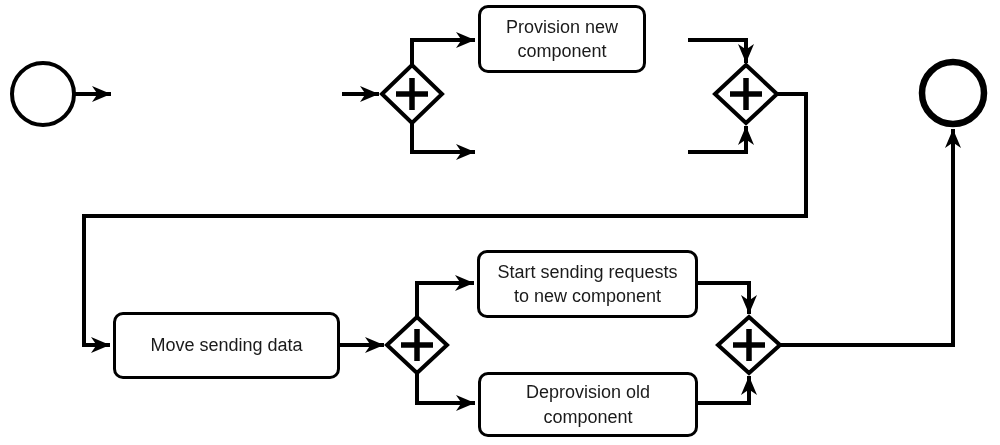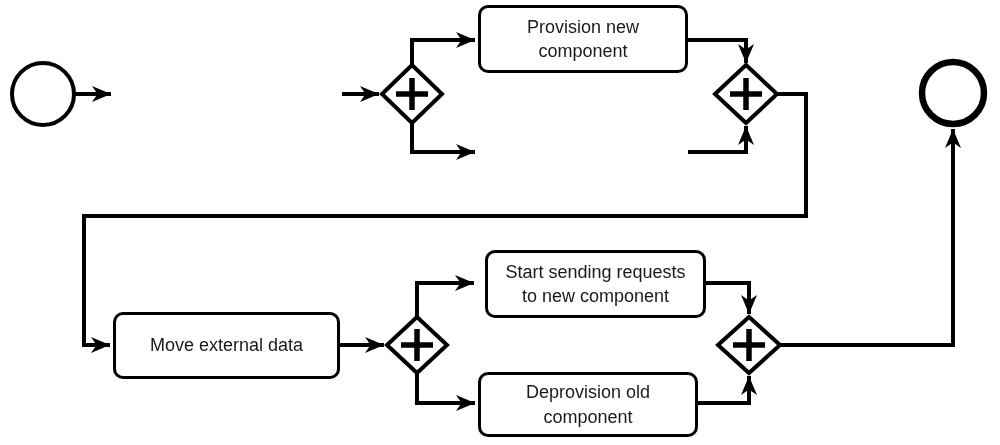--- a/index.html
+++ b/index.html
@@ -34,24 +34,24 @@
     justify-content: center;
     text-align: center;
     font-size: 18px;
     line-height: 1.36;
     color: #1a1a1a;
     white-space: pre-line;
     z-index: 2;
     padding: 2px 6px;
   }
   .t1 { left: 115px; top: 61px;  width: 227px; height: 66px; }
-  .t2 { left: 478px; top: 5px;   width: 210px; height: 68px; }
+  .t2 { left: 478px; top: 5px;   width: 168px; height: 68px; }
   .t3 { left: 478px; top: 117px; width: 210px; height: 66px; }
   .t4 { left: 113px; top: 312px; width: 227px; height: 67px; }
-  .t5 { left: 477px; top: 250px; width: 221px; height: 68px; margin-left: 8px; }
+  .t5 { left: 477px; top: 250px; width: 221px; height: 68px; }
   .t6 { left: 478px; top: 372px; width: 220px; height: 65px; }
 </style>
 </head>
 <body>
 
 <div class="canvas">
 
   <svg class="wires" viewBox="0 0 1000 445" xmlns="http://www.w3.org/2000/svg">
     <defs>
       <marker id="arrow" viewBox="0 0 20 16" refX="19" refY="8" markerWidth="20" markerHeight="16" markerUnits="userSpaceOnUse" orient="auto">
@@ -101,19 +101,19 @@
       </g>
       <g>
         <line x1="733" y1="345" x2="765" y2="345"></line>
           <line x1="749" y1="329" x2="749" y2="361"></line>
       </g>
     </g>
   </svg>
 
   <div class="task t2">Provision new
 component</div>
-  <div class="task t4">Move external data</div>
+  <div class="task t4">Move sending data</div>
   <div class="task t5">Start sending requests
 to new component</div>
   <div class="task t6">Deprovision old
 component</div>
 
 </div>
 
 </body></html>

